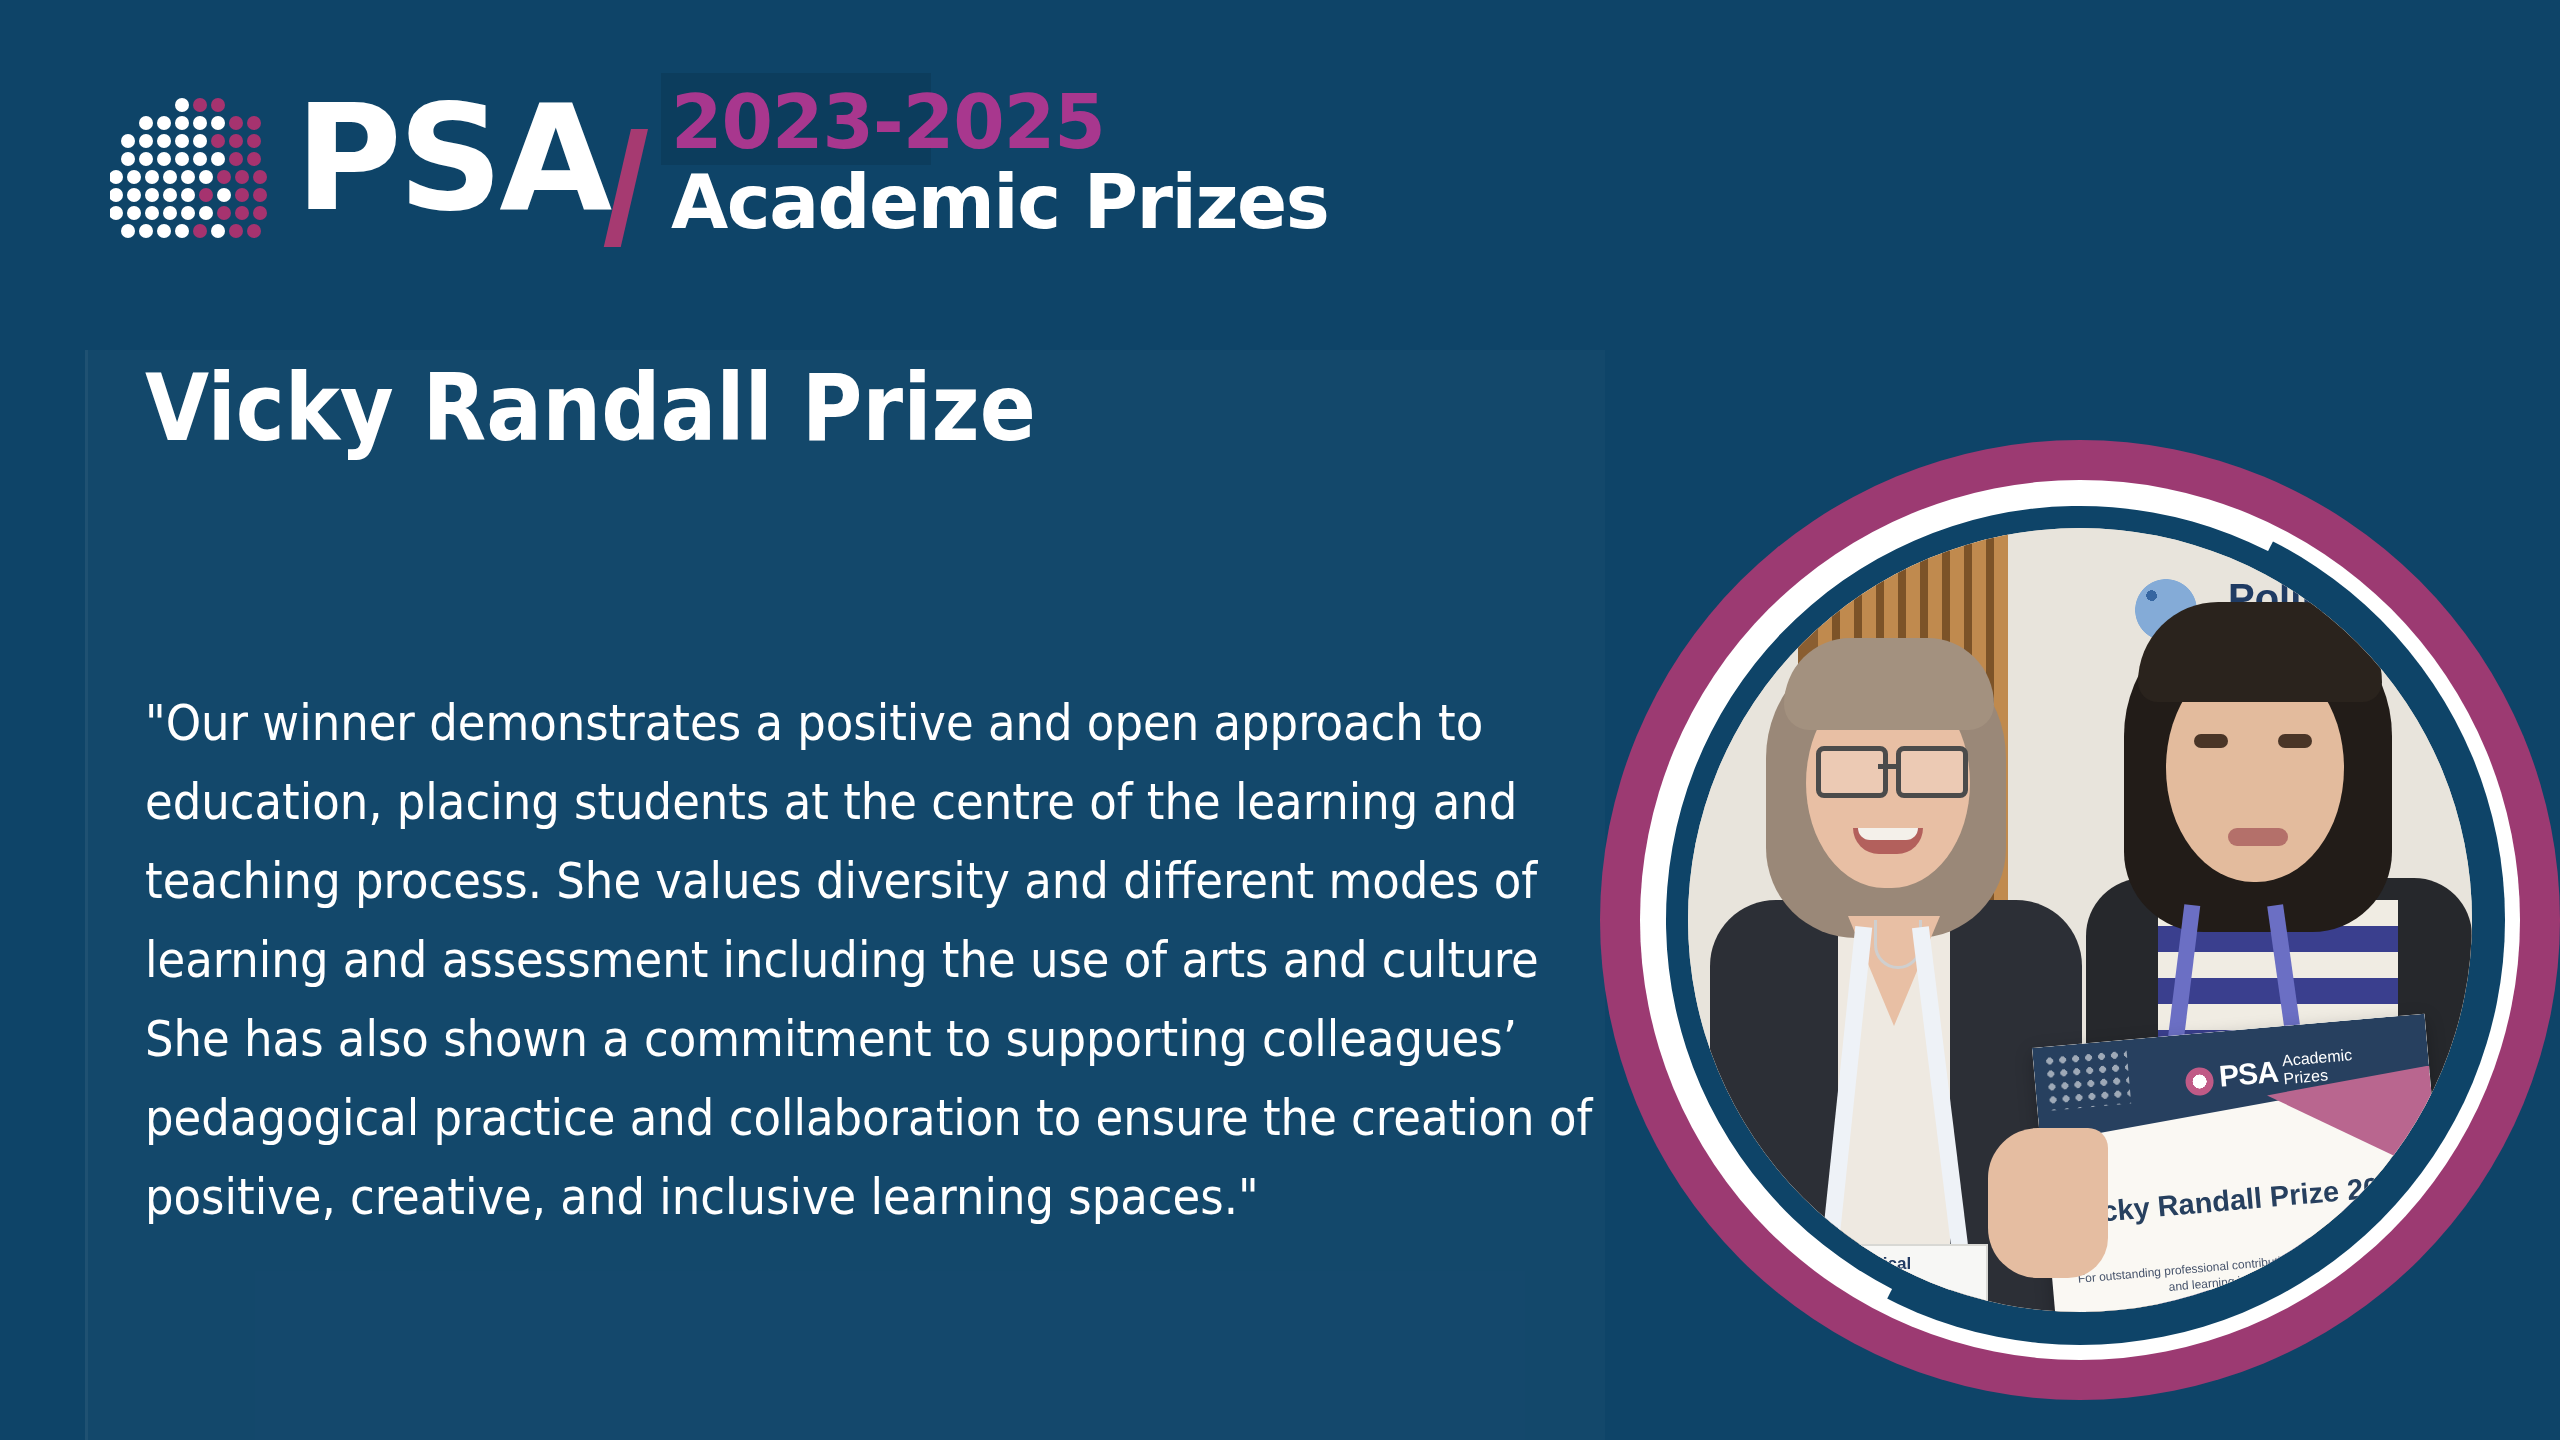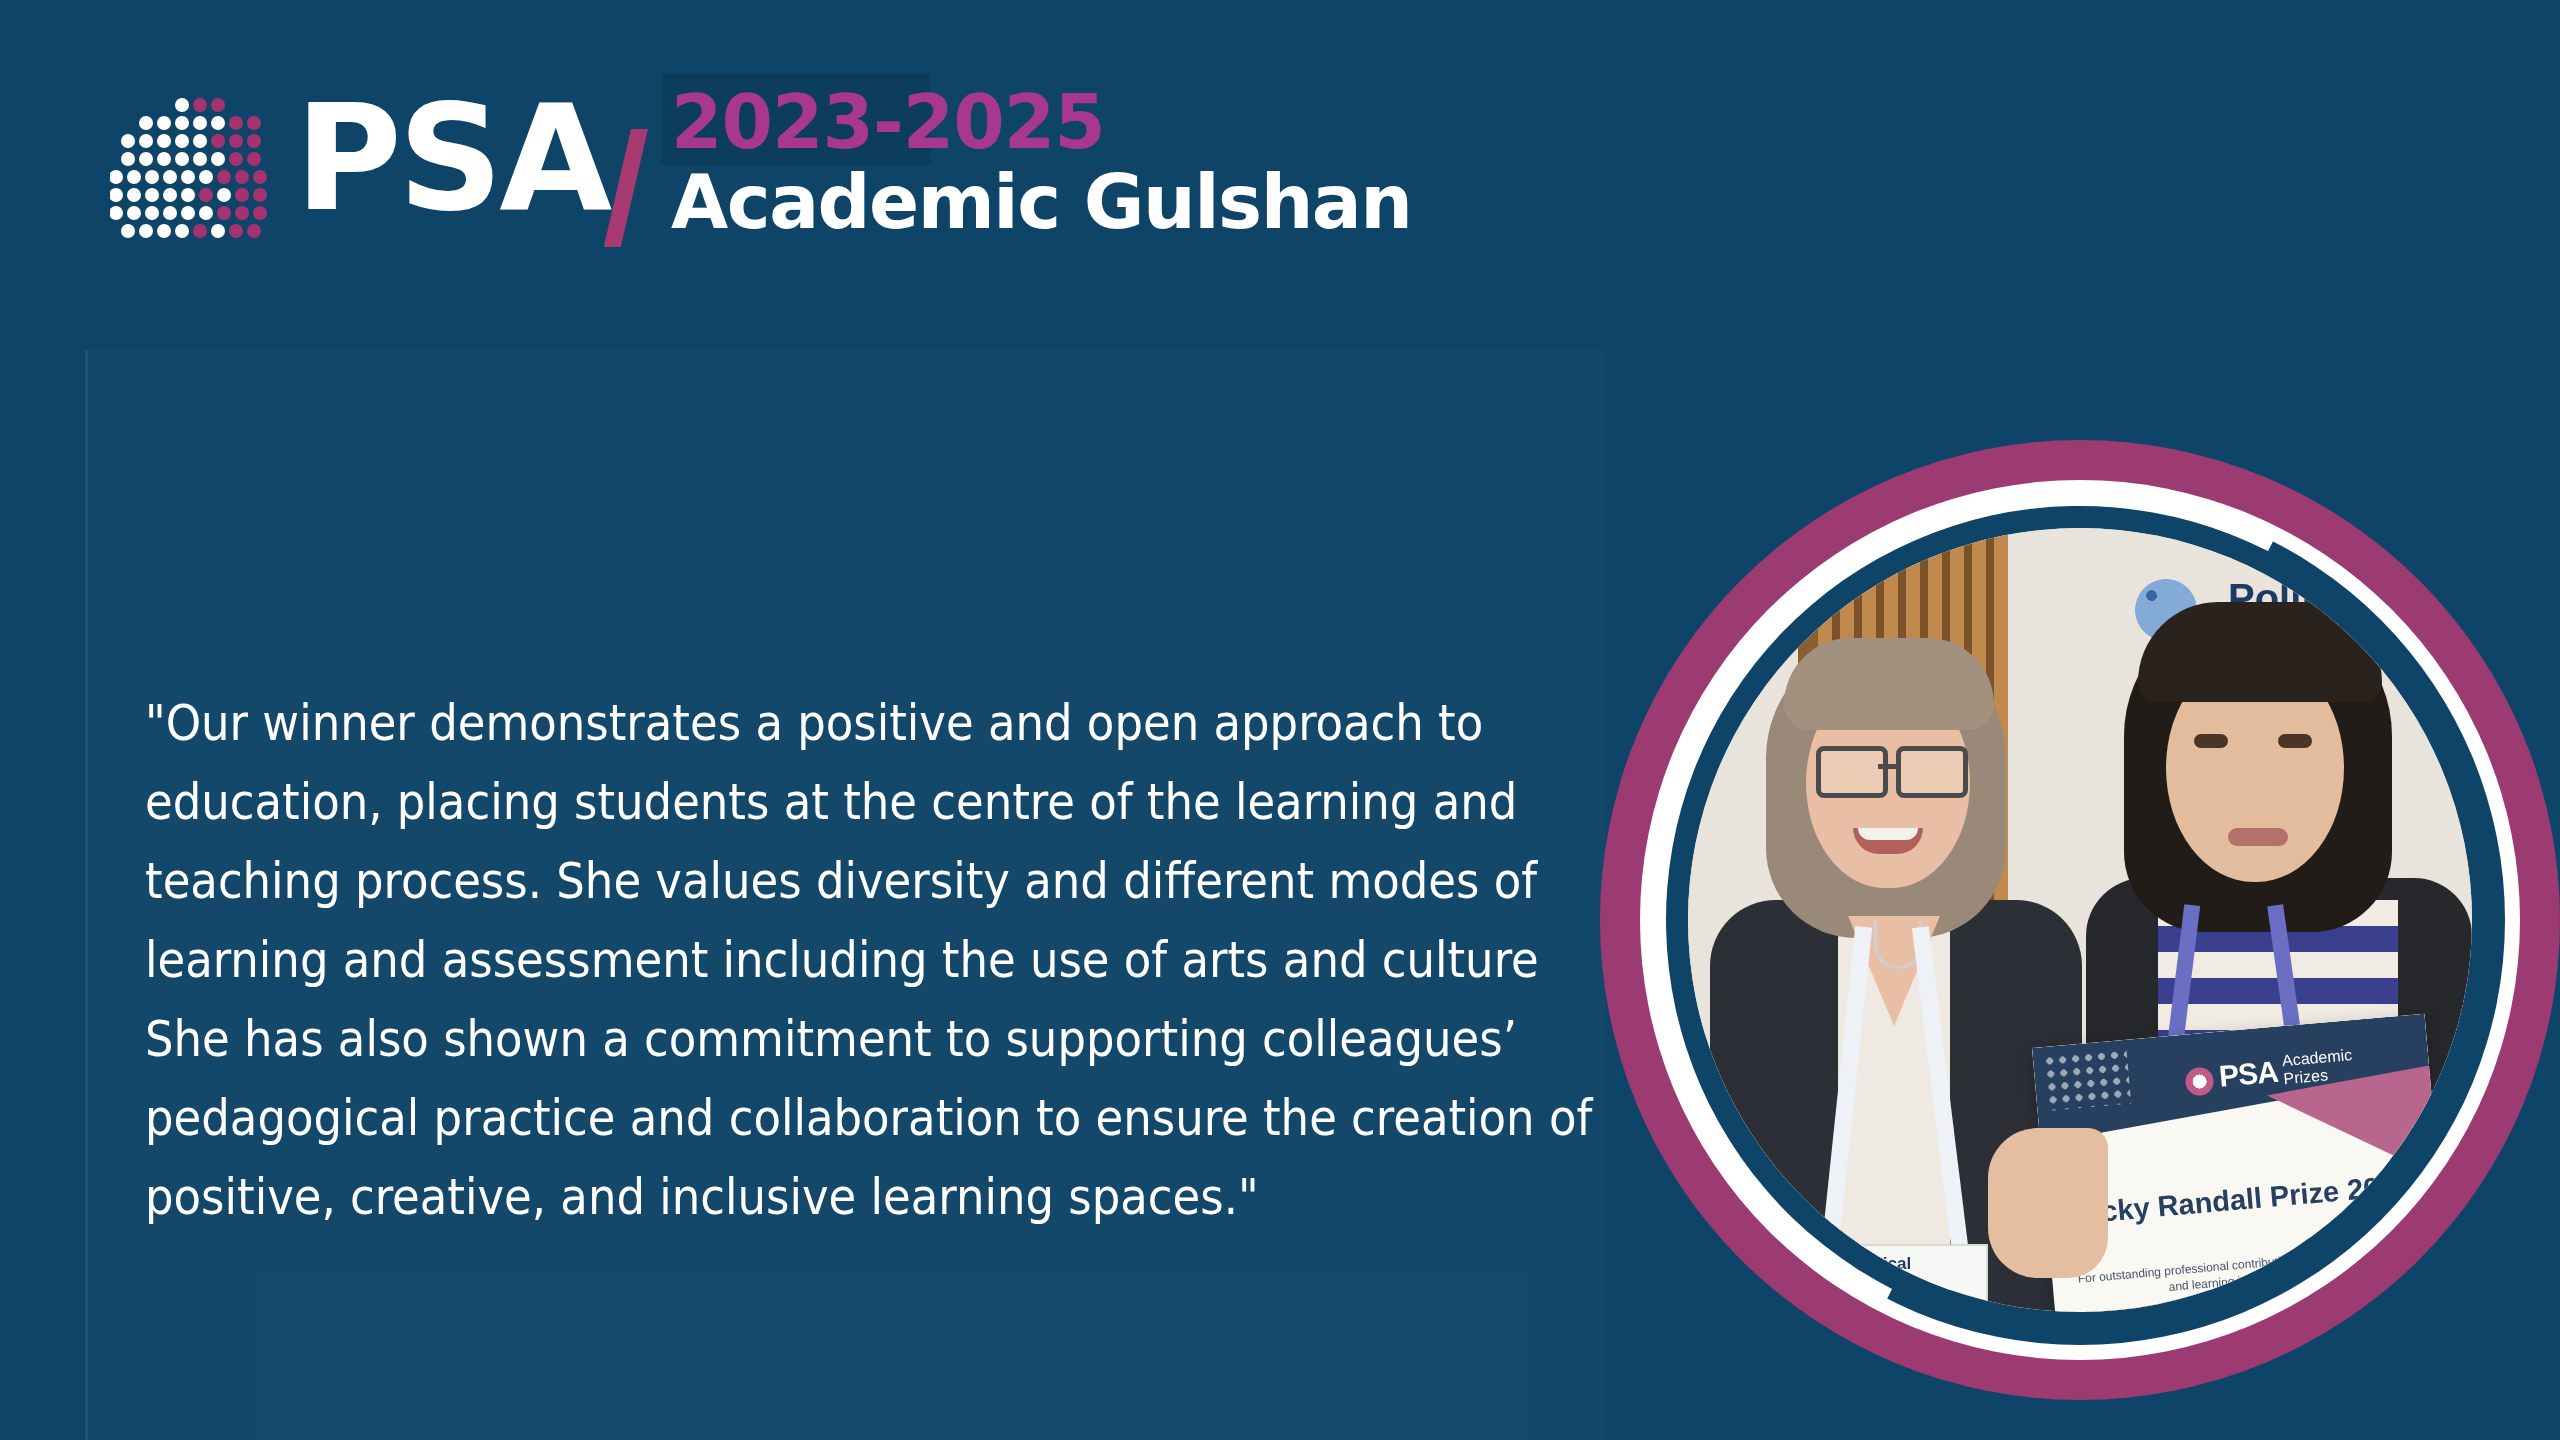--- a/index.html
+++ b/index.html
@@ -282,23 +282,24 @@
       </svg>
     </div>
 
     <div class="psa-word">PSA</div>
     <div class="a-diag"></div>
 
     <div class="yearblock">
       <div class="year-tint"></div>
       <div class="year-text">2023-2025</div>
     </div>
-    <div class="acad-text">Academic Gulshan</div>
+    <div class="acad-text">Academic Prizes</div>
   </div>
 
+  <div class="prize-title">Vicky Randall Prize</div>
   <div class="prize-quote">"Our winner demonstrates a positive and open approach to education, placing students at the centre of the learning and teaching process. She values diversity and different modes of learning and assessment including the use of arts and culture She has also shown a commitment to supporting colleagues’ pedagogical practice and collaboration to ensure the creation of positive, creative, and inclusive learning spaces."</div>
 
   <div class="photo-wrap">
     <div class="ring-outer"></div>
     <div class="ring-white"></div>
     <div class="ring-inner-gap"></div>
     <div class="crescent"></div>
 
     <div class="photo-disc">
       <div class="ph bg-wall"></div>

